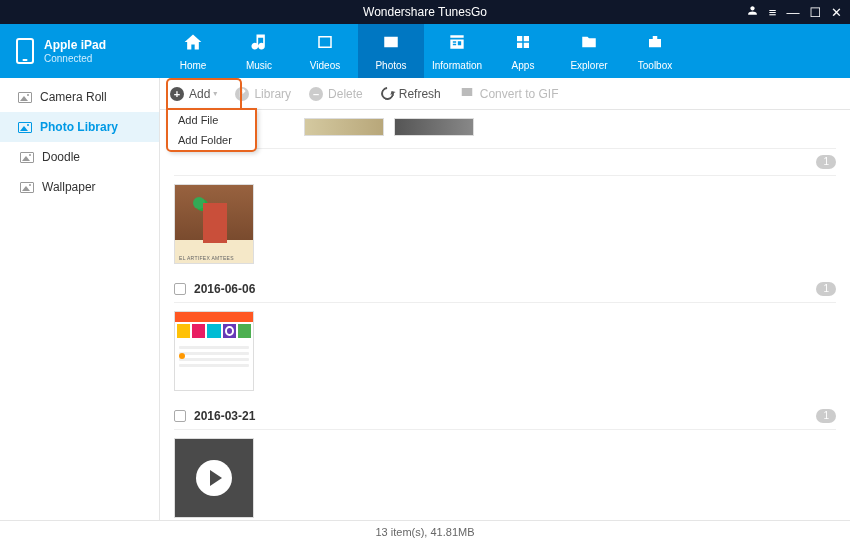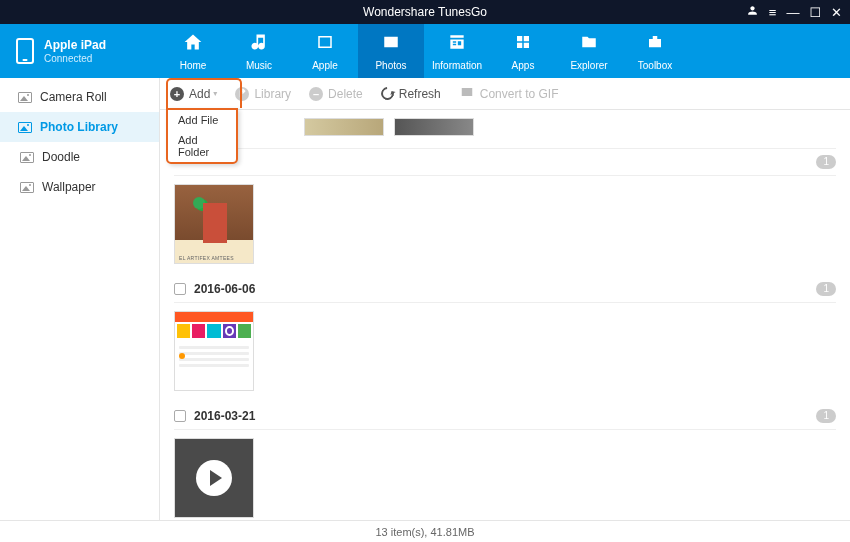--- a/index.html
+++ b/index.html
@@ -41,21 +41,21 @@
 .tb-btn.disabled { color: #bbb; cursor: default; }
 .tb-btn .round { width: 14px; height: 14px; border-radius: 50%; display: flex; align-items: center; justify-content: center; color: #fff; font-size: 11px; font-weight: bold; }
 .tb-btn .round.add { background: #555; }
 .tb-btn.disabled .round { background: #ccc; }
 .tb-btn .chev { font-size: 8px; margin-left: -2px; color: #bbb; }
 .refresh-arc { width: 13px; height: 13px; border: 2px solid #555; border-top-color: transparent; border-radius: 50%; transform: rotate(40deg); position: relative; }
 .refresh-arc::after { content: ""; position: absolute; top: -3px; right: 0px; border: 3px solid transparent; border-right-color: #555; transform: rotate(20deg); }
 .gif-icon svg { fill: #bbb; }
 
 .add-highlight { position: absolute; left: 6px; top: 0px; width: 76px; height: 30px; border: 2px solid #e8651f; border-radius: 5px 5px 0 0; border-bottom: none; pointer-events: none; z-index: 21; }
-.add-menu { position: absolute; left: 6px; top: 30px; width: 72px; background: #fff; border: 2px solid #e8651f; border-radius: 0 0 5px 5px; z-index: 20; box-shadow: 2px 2px 4px rgba(0,0,0,0.15); }
+.add-menu { position: absolute; left: 6px; top: 30px; width: 91px; background: #fff; border: 2px solid #e8651f; border-radius: 0 0 5px 5px; z-index: 20; box-shadow: 2px 2px 4px rgba(0,0,0,0.15); }
 .add-menu-item { padding: 4px 10px; font-size: 11px; cursor: pointer; color: #333; }
 
 .scroll { flex: 1; overflow-y: auto; padding: 0 14px 10px 14px; }
 .group-hdr { display: flex; align-items: center; gap: 8px; padding: 6px 0; border-bottom: 1px solid #eee; margin-top: 4px; }
 .group-hdr .chk { width: 12px; height: 12px; border: 1px solid #aaa; border-radius: 2px; }
 .group-date { font-size: 12px; font-weight: 600; color: #333; flex: 1; }
 .badge { background: #ccc; color: #fff; font-size: 10px; border-radius: 8px; padding: 0 7px; height: 14px; line-height: 14px; }
 .thumbs { display: flex; gap: 10px; padding: 8px 0; }
 .thumb { width: 80px; height: 80px; border: 1px solid #ddd; background: #f5f5f5; position: relative; overflow: hidden; }
 .thumb.partial { height: 18px; }
@@ -125,21 +125,21 @@
           </svg>
         </span>
       <span class="lbl">Music</span>
     </div>
     <div class="nav-tab">
       <span class="nav-icon">
           <svg width="20" height="18" viewBox="0 0 24 24">
             <path d="M3 4h18v16H3V4zm2 2v12h14V6H5zm-1 2h1v2H4V8zm0 4h1v2H4v-2zm15-4h1v2h-1V8zm0 4h1v2h-1v-2z"></path>
           </svg>
         </span>
-      <span class="lbl">Apple</span>
+      <span class="lbl">Videos</span>
     </div>
     <div class="nav-tab active">
       <span class="nav-icon">
           <svg width="20" height="18" viewBox="0 0 24 24">
             <path d="M3 5h18v14H3V5zm3 11l3-4 2 2 4-5 3 7H6zm2-8a1.5 1.5 0 1 1 0 3 1.5 1.5 0 0 1 0-3z"></path>
           </svg>
         </span>
       <span class="lbl">Photos</span>
     </div>
     <div class="nav-tab">

